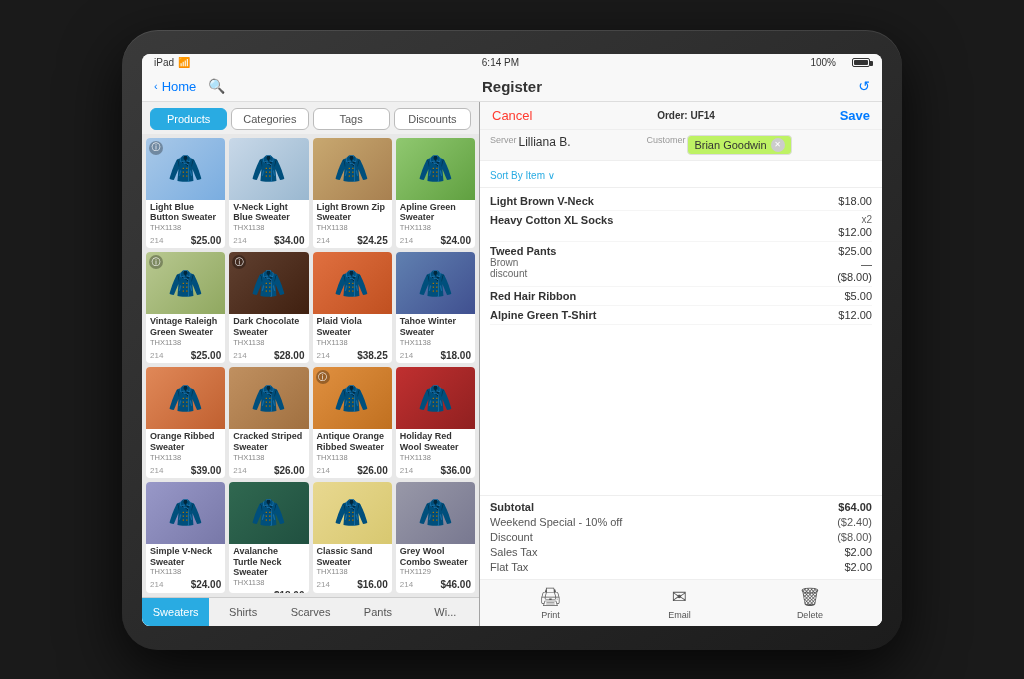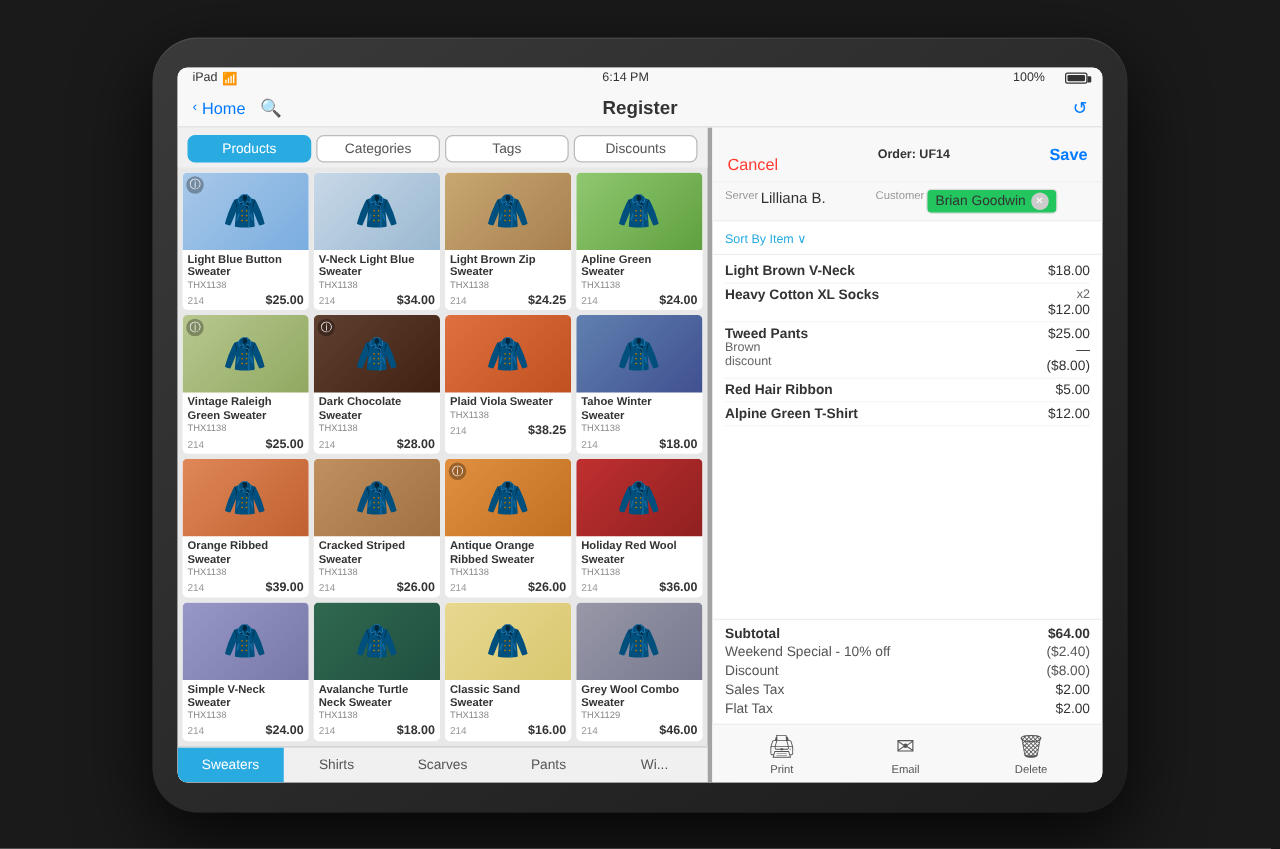--- a/index.html
+++ b/index.html
@@ -60,25 +60,25 @@
     .nav-btn { color: #007aff; font-size: 13px; cursor: pointer; }
     .chevron { font-size: 11px; }
     
     .main-content {
       flex: 1;
       display: flex;
       overflow: hidden;
     }
     
     .left-panel {
-      width: 428px;
+      width: 338px;
       display: flex;
       flex-direction: column;
       background: #e8e8e8;
-      border-right: 4px solid #a3a3a3;
+      border-right: 1px solid #a3a3a3;
     }
     
     .tab-bar {
       display: flex;
       padding: 6px 8px 4px;
       gap: 4px;
       background: #f0f0f0;
     }
     .tab {
       flex: 1;
@@ -194,21 +194,20 @@
       padding: 6px 12px;
       background: #f8f8f8;
       border-bottom: 1px solid #eee;
       display: flex;
       align-items: center;
     }
     .cancel-btn {
       color: #ff3b30;
       font-size: 13px;
       cursor: pointer;
-      margin-top: 16px;
     }
     .order-title {
       flex: 1;
       text-align: center;
       font-size: 10px;
       font-weight: 600;
       color: #333;
     }
     .save-btn {
       color: #007aff;
@@ -238,21 +237,21 @@
       font-size: 12px;
       color: #333;
       font-weight: 500;
     }
     .customer-field {
       display: flex;
       align-items: center;
       border: 1px solid #ddd;
       border-radius: 4px;
       padding: 2px 6px;
-      background: #22c55e;
+      background: #bef264;
       gap: 4px;
     }
     .customer-name {
       font-size: 11px;
       color: #333;
       flex: 1;
     }
     .customer-clear {
       width: 14px;
       height: 14px;

